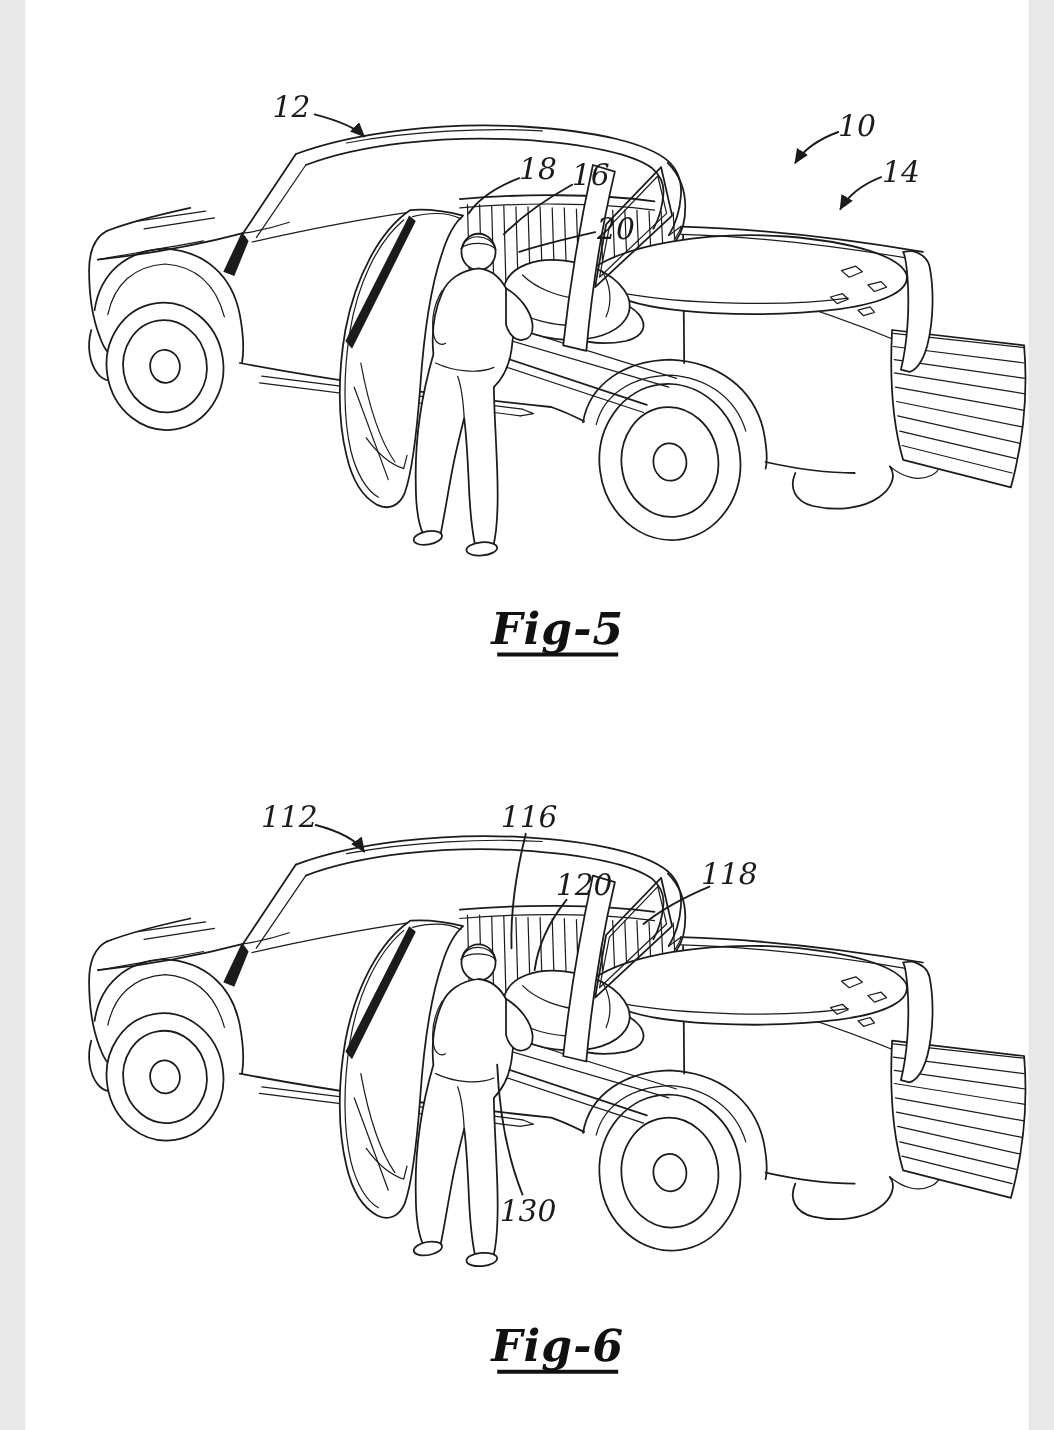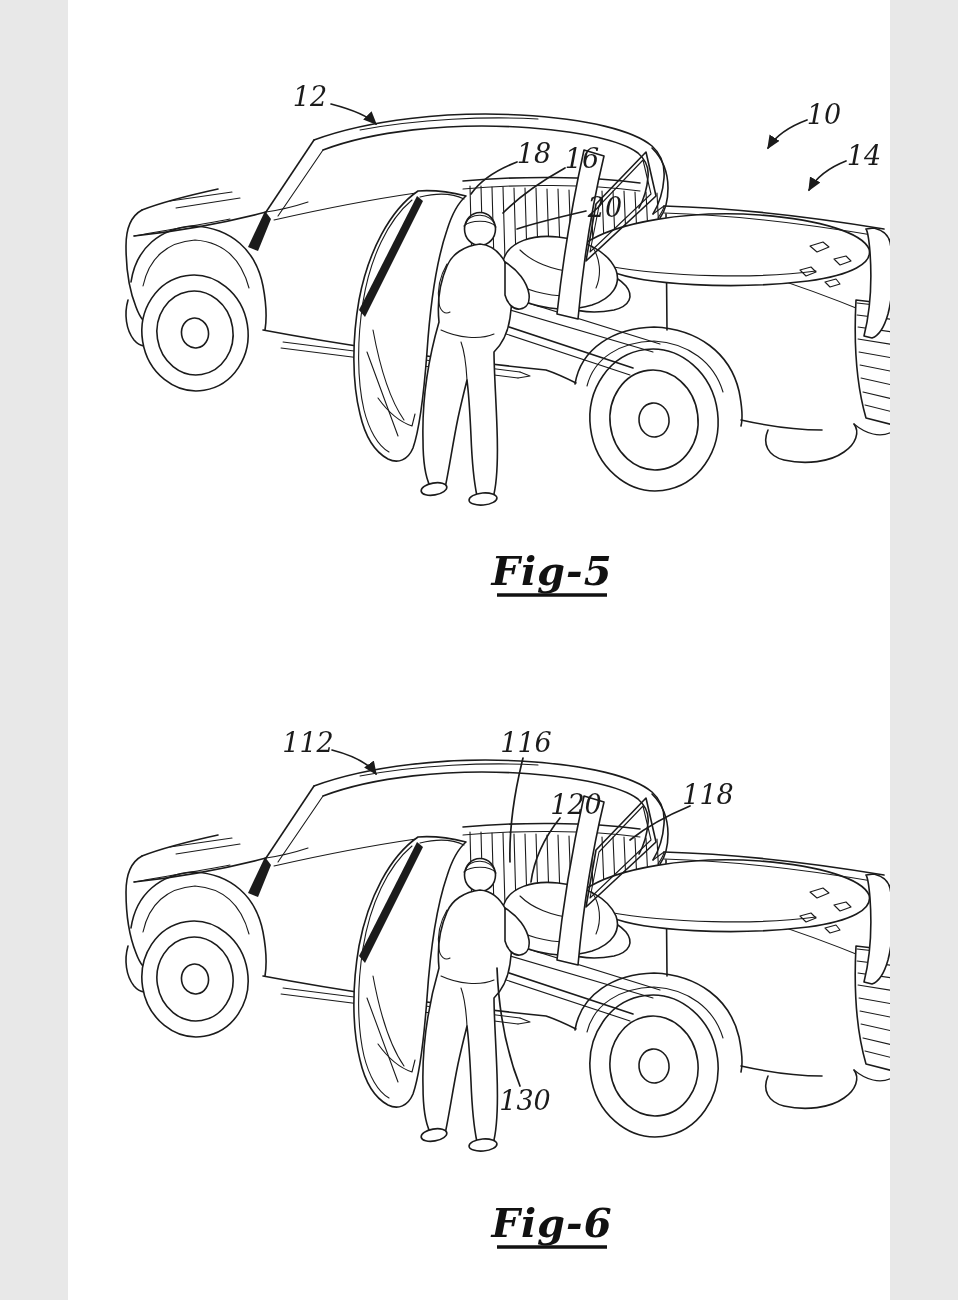--- a/index.html
+++ b/index.html
@@ -1,17 +1,17 @@
 <!DOCTYPE html>
 <html><head>
 <meta charset="utf-8">
 <style>
   html,body{margin:0;padding:0;background:#e8e8e8;}
   .sheet{
-    width:822px;height:1300px;margin:0 auto;background:#ffffff;
+    width:912px;height:1300px;margin:0 auto;background:#ffffff;
     position:relative;overflow:hidden;
     font-family:"DejaVu Serif", serif;
   }
   svg{display:block}
   .ink{stroke:#1b1b1b;fill:none;stroke-width:1.6;stroke-linecap:round;stroke-linejoin:round;}
   .ink-thin{stroke:#1b1b1b;fill:none;stroke-width:1.1;stroke-linecap:round;stroke-linejoin:round;}
   .white{fill:#ffffff;stroke:#1b1b1b;stroke-width:1.6;stroke-linejoin:round;}
   .dark{fill:#1b1b1b;stroke:none;}
   .leader{stroke:#1b1b1b;fill:none;stroke-width:1.7;stroke-linecap:round;}
   .ref-label{font:italic 27px "DejaVu Serif", serif;fill:#1b1b1b;}

